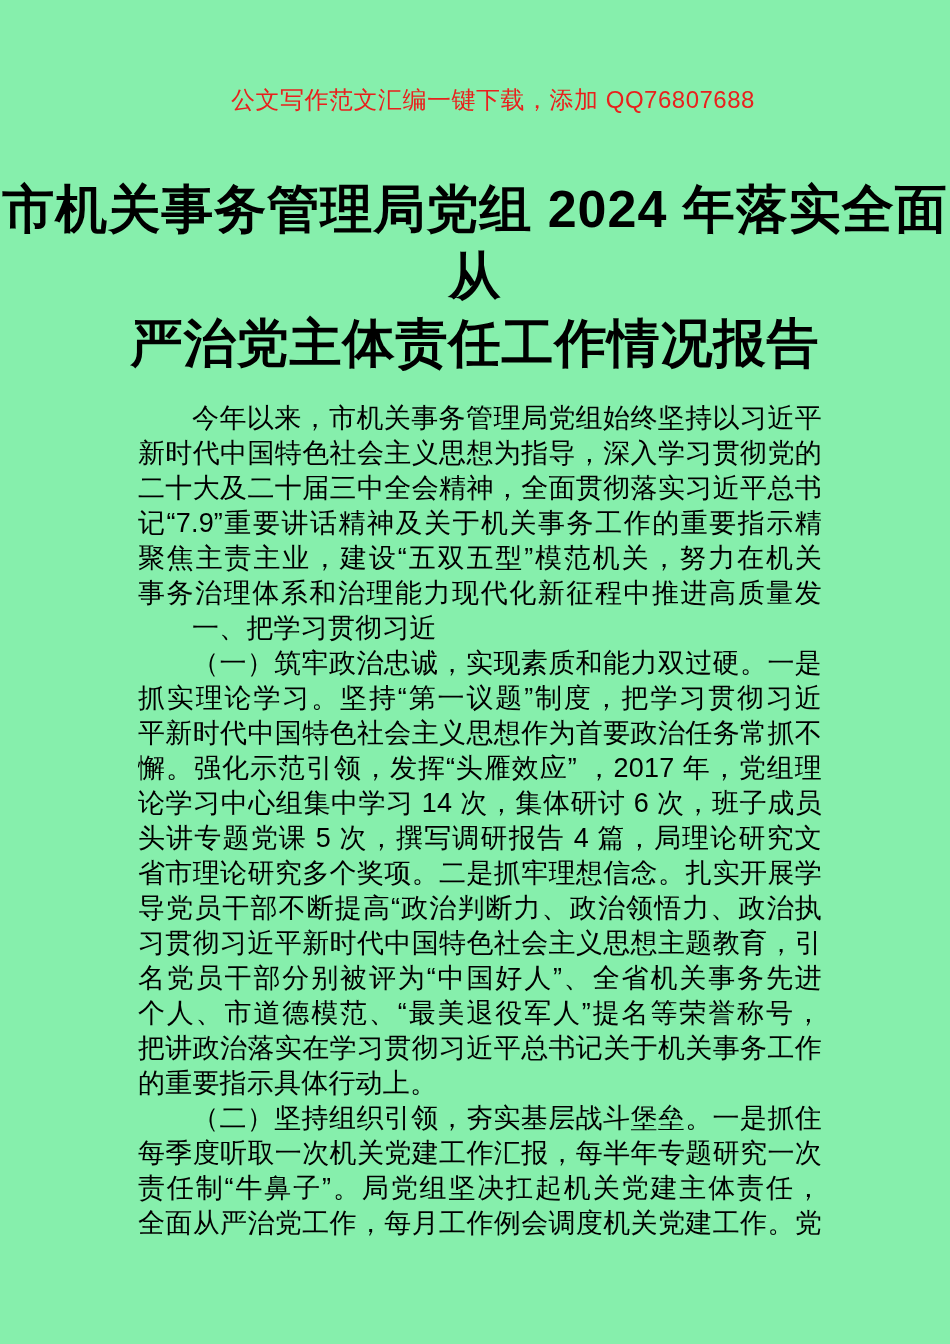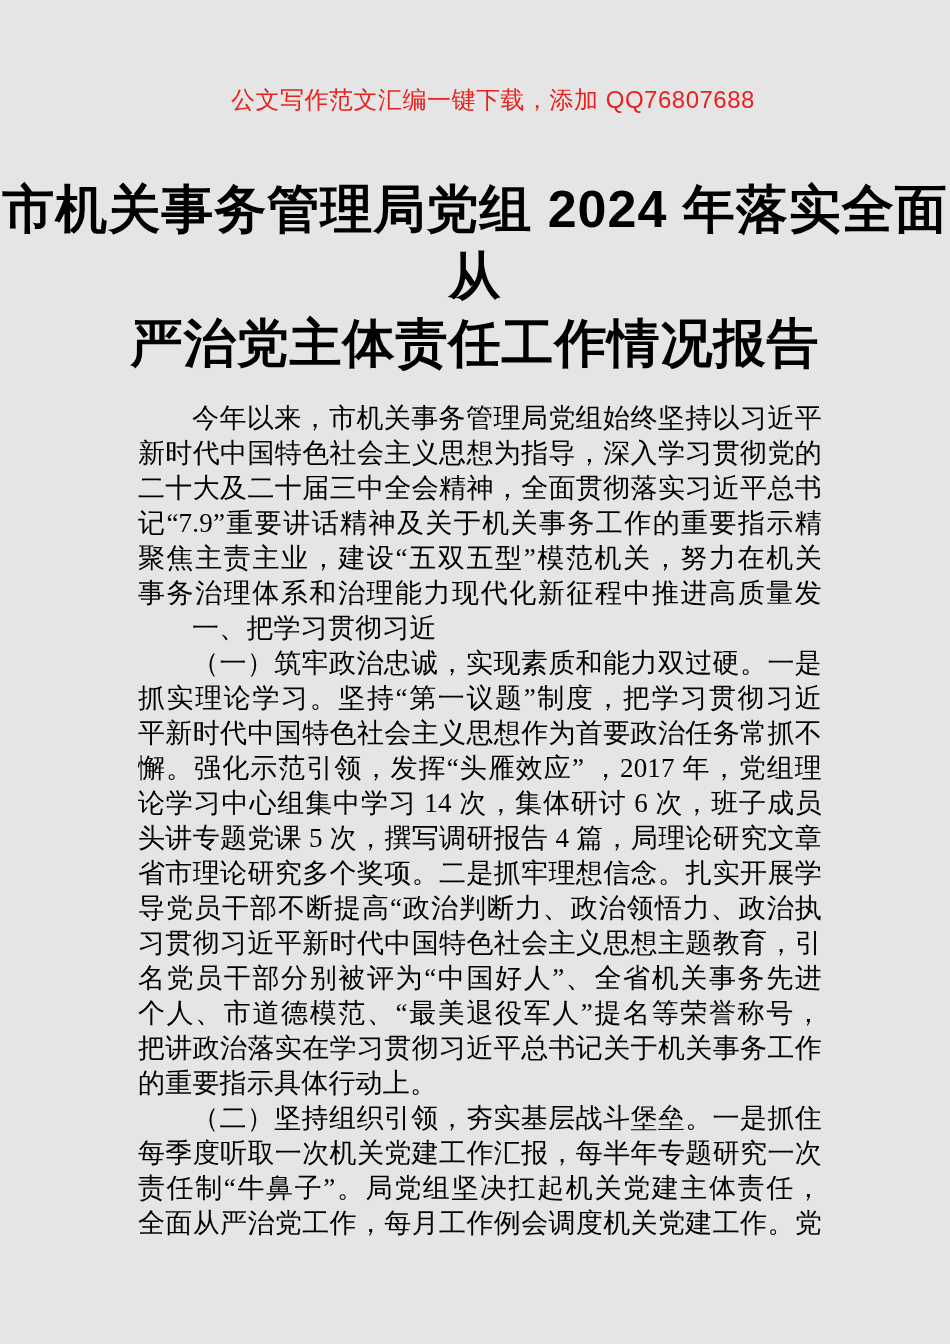--- a/index.html
+++ b/index.html
@@ -1,20 +1,20 @@
 <!DOCTYPE html>
 <html><head>
 <meta charset="utf-8">
 <style>
   html, body { margin: 0; padding: 0; background: #ffffff; }
   .page {
     position: relative;
     width: 950px;
     height: 1344px;
-    background: #e5e5e5;
+    background: #86efac;
     overflow: hidden;
     font-family: "Liberation Sans", sans-serif;
     color: #000000;
   }
   .watermark {
     padding-top: 84px;
     padding-left: 36px;
     text-align: center;
     font-size: 24px;
     letter-spacing: 0.5px;
@@ -28,21 +28,20 @@
     line-height: 67px;
     font-weight: 700;
     letter-spacing: 1px;
   }
   .doc-body {
     margin-top: 24px;
     margin-left: 138px;
     width: 684px;
     font-size: 27px;
     line-height: 35px;
-    font-family: Liberation Serif, serif;
   }
   .line {
     box-sizing: border-box;
     height: 35px;
     overflow: hidden;
     text-align: justify;
     text-align-last: justify;
     letter-spacing: 0.2px;
   }
   .line.last { text-align-last: left; }

